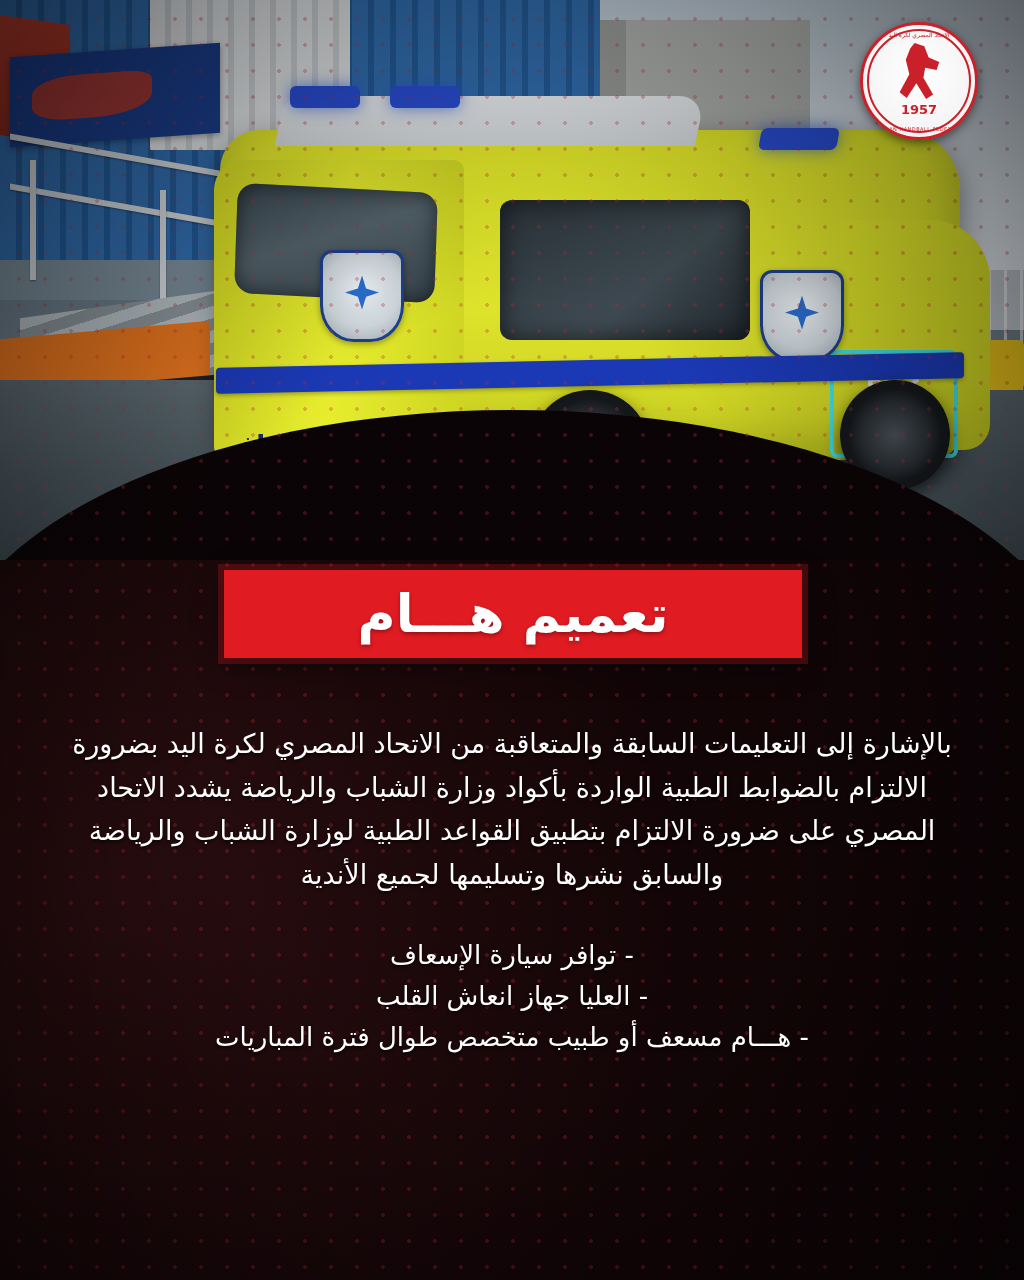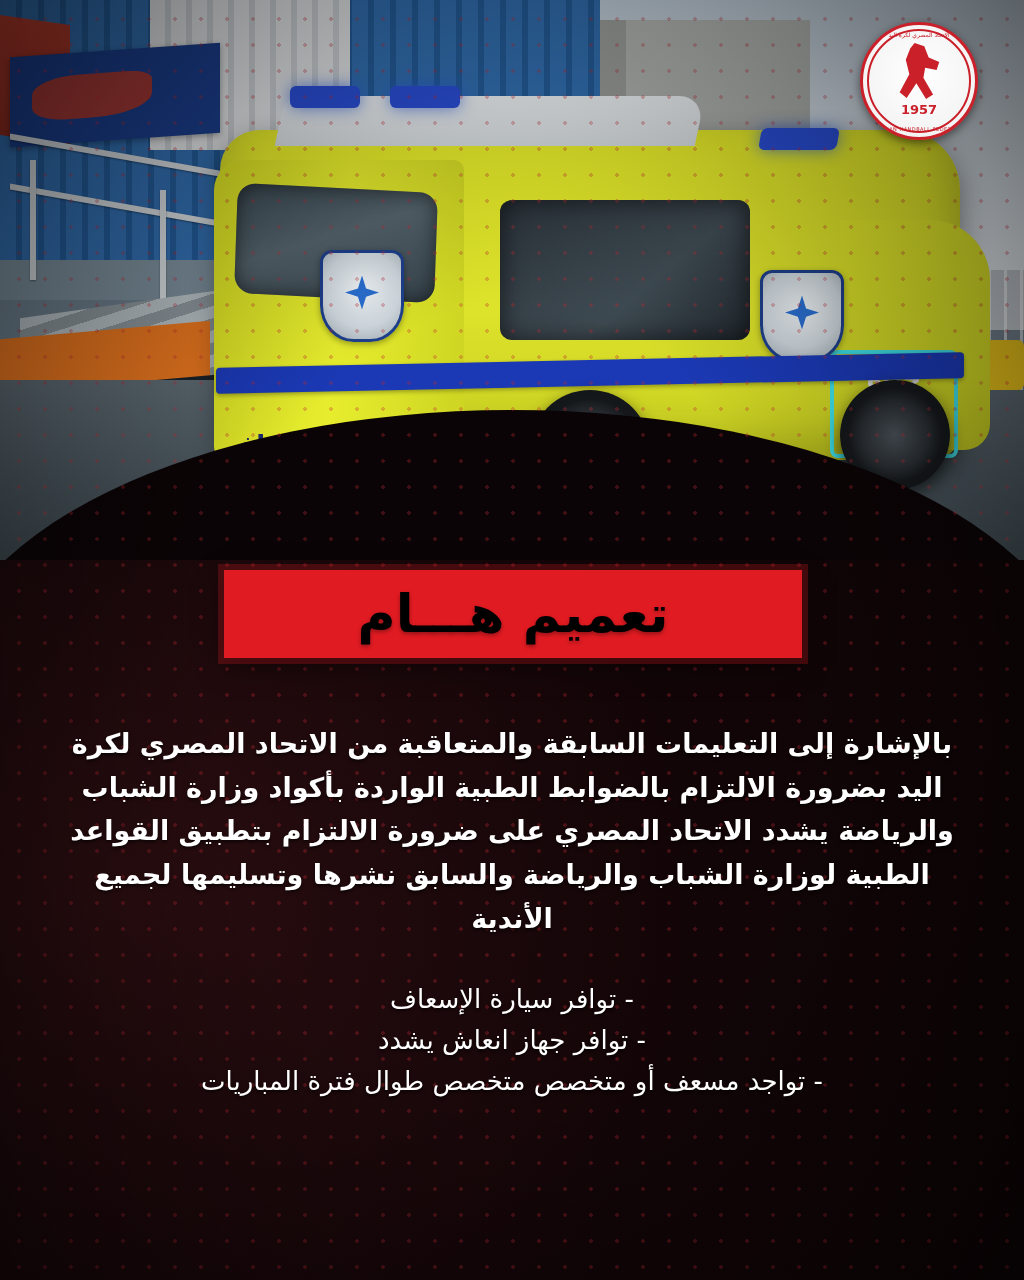--- a/index.html
+++ b/index.html
@@ -358,39 +358,39 @@
     position: absolute;
     left: 224px; top: 570px;
     width: 578px; height: 88px;
     background: #e11b22;
     box-shadow: 0 0 0 6px rgba(225,27,34,.25), 0 8px 24px rgba(0,0,0,.5);
     display: flex;
     align-items: center;
     justify-content: center;
   }
   .title-banner .t {
-    color: #000000;
+    color: #ffffff;
     font-size: 52px;
     font-weight: bold;
     letter-spacing: 1px;
     text-shadow: 0 2px 4px rgba(0,0,0,.35);
   }
 
   
   .body-text {
     position: absolute;
     left: 60px; right: 60px; top: 722px;
     color: #ffffff;
     text-align: center;
     direction: rtl;
   }
   .para {
     font-size: 27px;
     line-height: 1.62;
-    font-weight: bold;
+    font-weight: normal;
     margin: 0 0 38px 0;
     text-shadow: 0 2px 3px rgba(0,0,0,.6);
   }
   .bullets {
     margin: 0 0 44px 0;
     padding: 0;
     list-style: none;
   }
   .bullets li {
     font-size: 26px;
@@ -478,18 +478,18 @@
   </div>
 
   <div class="title-banner">
     <div class="t">تعميم هـــام</div>
   </div>
 
   <div class="body-text">
     <p class="para">بالإشارة إلى التعليمات السابقة والمتعاقبة من الاتحاد المصري لكرة اليد بضرورة الالتزام بالضوابط الطبية الواردة بأكواد وزارة الشباب والرياضة يشدد الاتحاد المصري على ضرورة الالتزام بتطبيق القواعد الطبية لوزارة الشباب والرياضة والسابق نشرها وتسليمها لجميع الأندية</p>
     <ul class="bullets">
       <li>- توافر سيارة الإسعاف</li>
-      <li>- توافر جهاز انعاش يشدد</li>
-      <li>- تواجد مسعف أو متخصص متخصص طوال فترة المباريات</li>
+      <li>- العليا جهاز انعاش القلب</li>
+      <li>- هـــام مسعف أو طبيب متخصص طوال فترة المباريات</li>
     </ul>
   </div>
 
 </div>
 
 </body></html>

